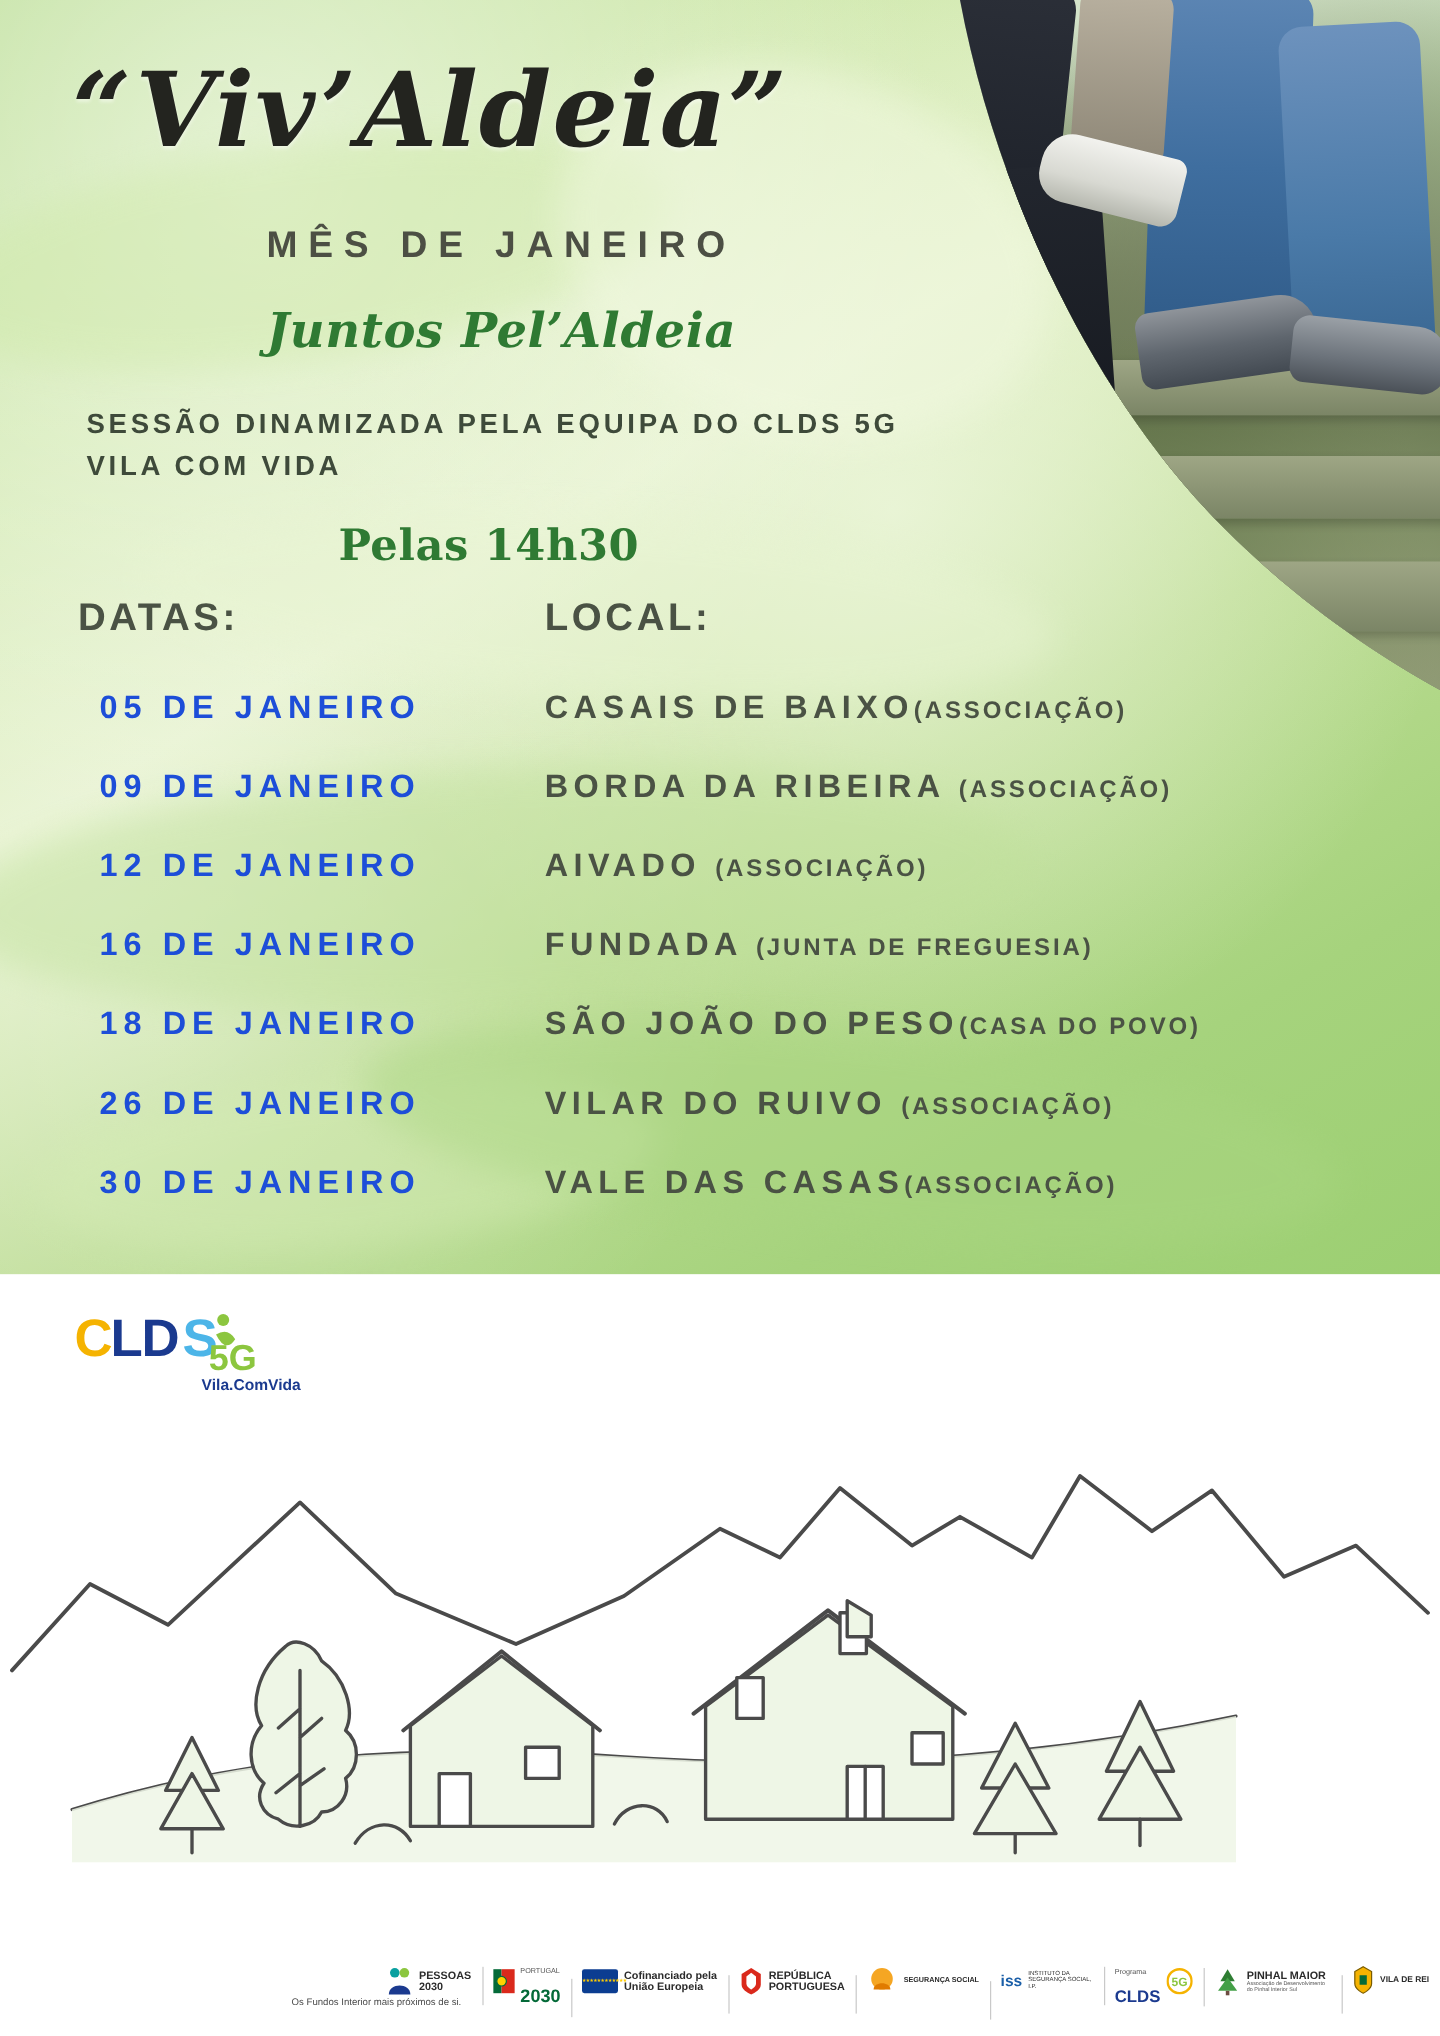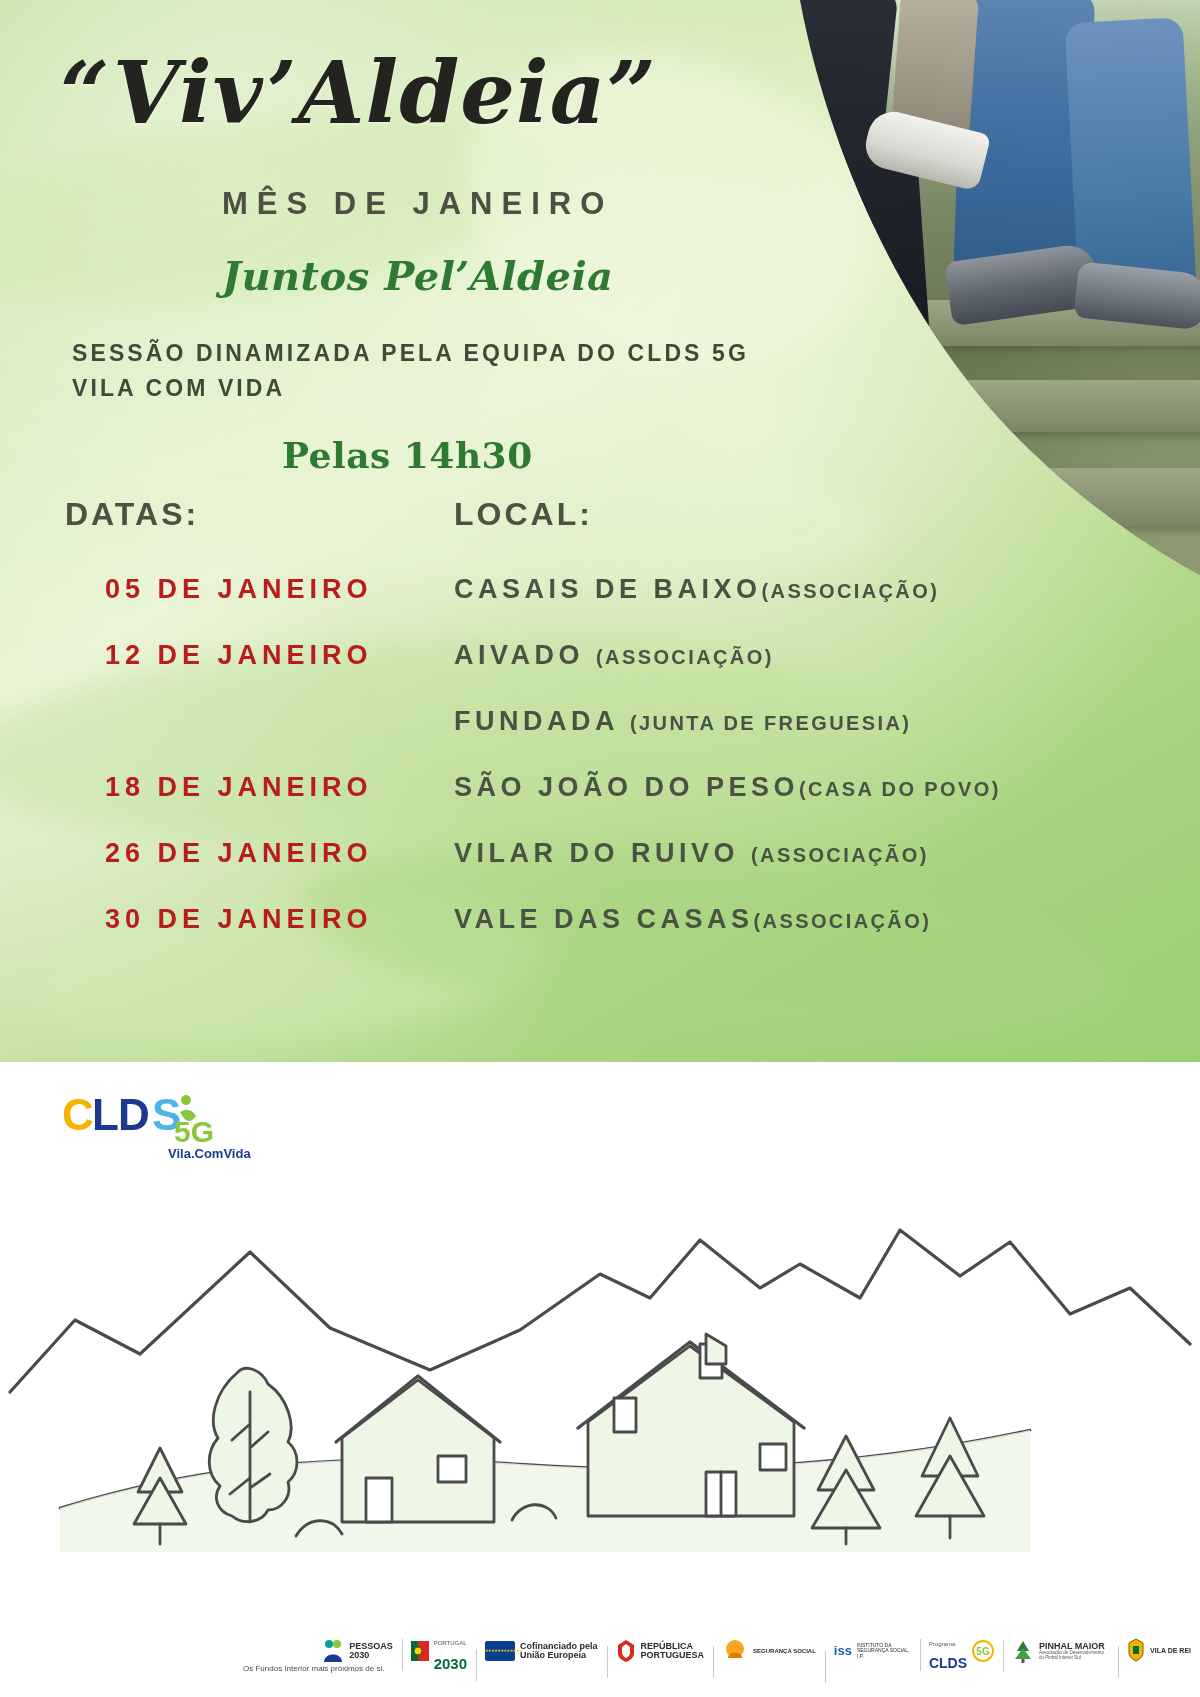--- a/index.html
+++ b/index.html
@@ -202,25 +202,25 @@
     position: absolute;
     left: 0; top: 574px;
     width: 1110px;
   }
   .row {
     position: relative;
     height: 66px;
   }
   .row .date {
     position: absolute;
-    left: 105px;
+    left: 83px;
     font-size: 27px;
     font-weight: 700;
     letter-spacing: 5px;
-    color: #b91c1c;
+    color: #1d4ed8;
     white-space: nowrap;
   }
   .row .place {
     position: absolute;
     left: 454px;
     font-size: 27px;
     font-weight: 700;
     letter-spacing: 4.5px;
     color: #4a5244;
     white-space: nowrap;
@@ -364,24 +364,29 @@
 
   <div class="col-head dates">DATAS:</div>
   <div class="col-head local">LOCAL:</div>
 
   <div class="rows">
     <div class="row">
       <span class="date">05 DE JANEIRO</span>
       <span class="place"><span>CASAIS DE BAIXO</span><span class="paren">(ASSOCIAÇÃO)</span></span>
     </div>
     <div class="row">
+      <span class="date">09 DE JANEIRO</span>
+      <span class="place"><span>BORDA DA RIBEIRA</span> <span class="paren">(ASSOCIAÇÃO)</span></span>
+    </div>
+    <div class="row">
       <span class="date">12 DE JANEIRO</span>
       <span class="place"><span>AIVADO</span> <span class="paren">(ASSOCIAÇÃO)</span></span>
     </div>
     <div class="row">
+      <span class="date">16 DE JANEIRO</span>
       <span class="place"><span>FUNDADA</span> <span class="paren">(JUNTA DE FREGUESIA)</span></span>
     </div>
     <div class="row">
       <span class="date">18 DE JANEIRO</span>
       <span class="place"><span>SÃO JOÃO DO PESO</span><span class="paren">(CASA DO POVO)</span></span>
     </div>
     <div class="row">
       <span class="date">26 DE JANEIRO</span>
       <span class="place"><span>VILAR DO RUIVO</span> <span class="paren">(ASSOCIAÇÃO)</span></span>
     </div>

